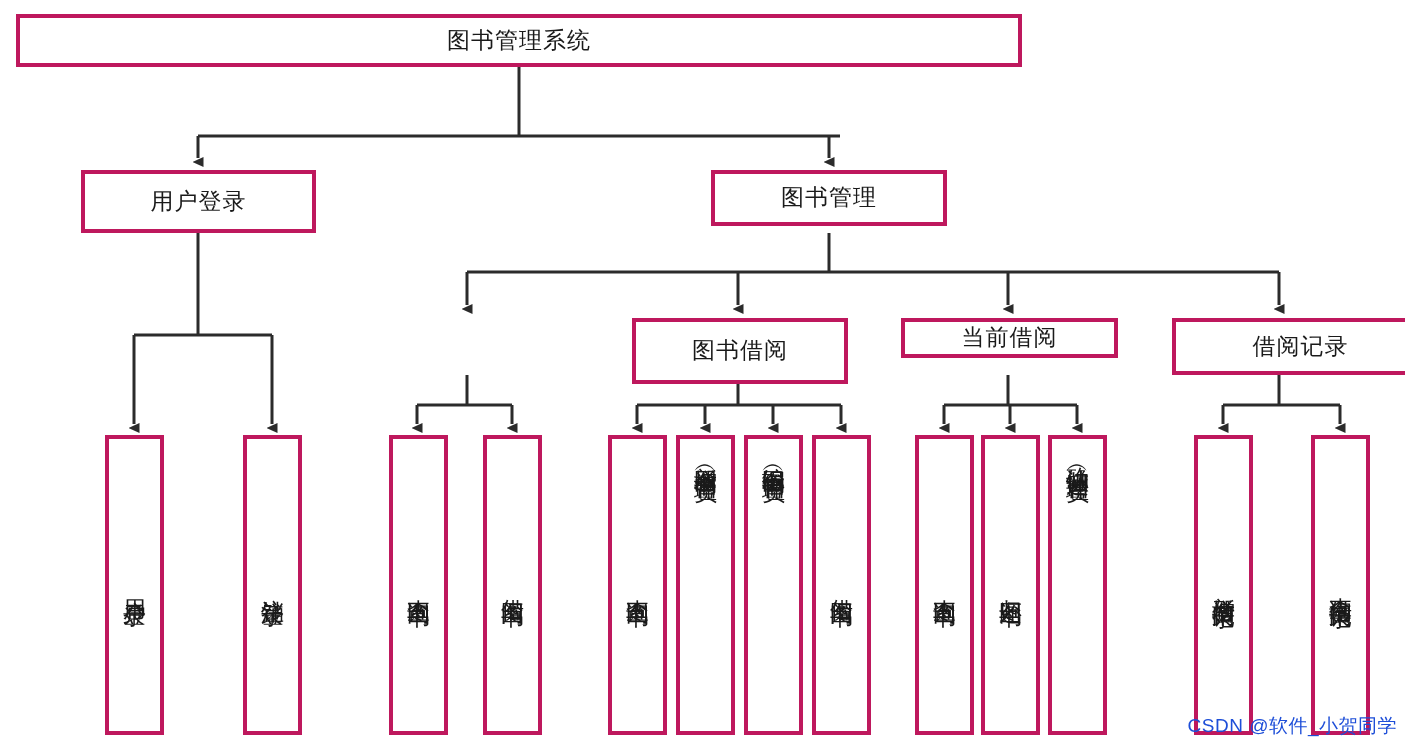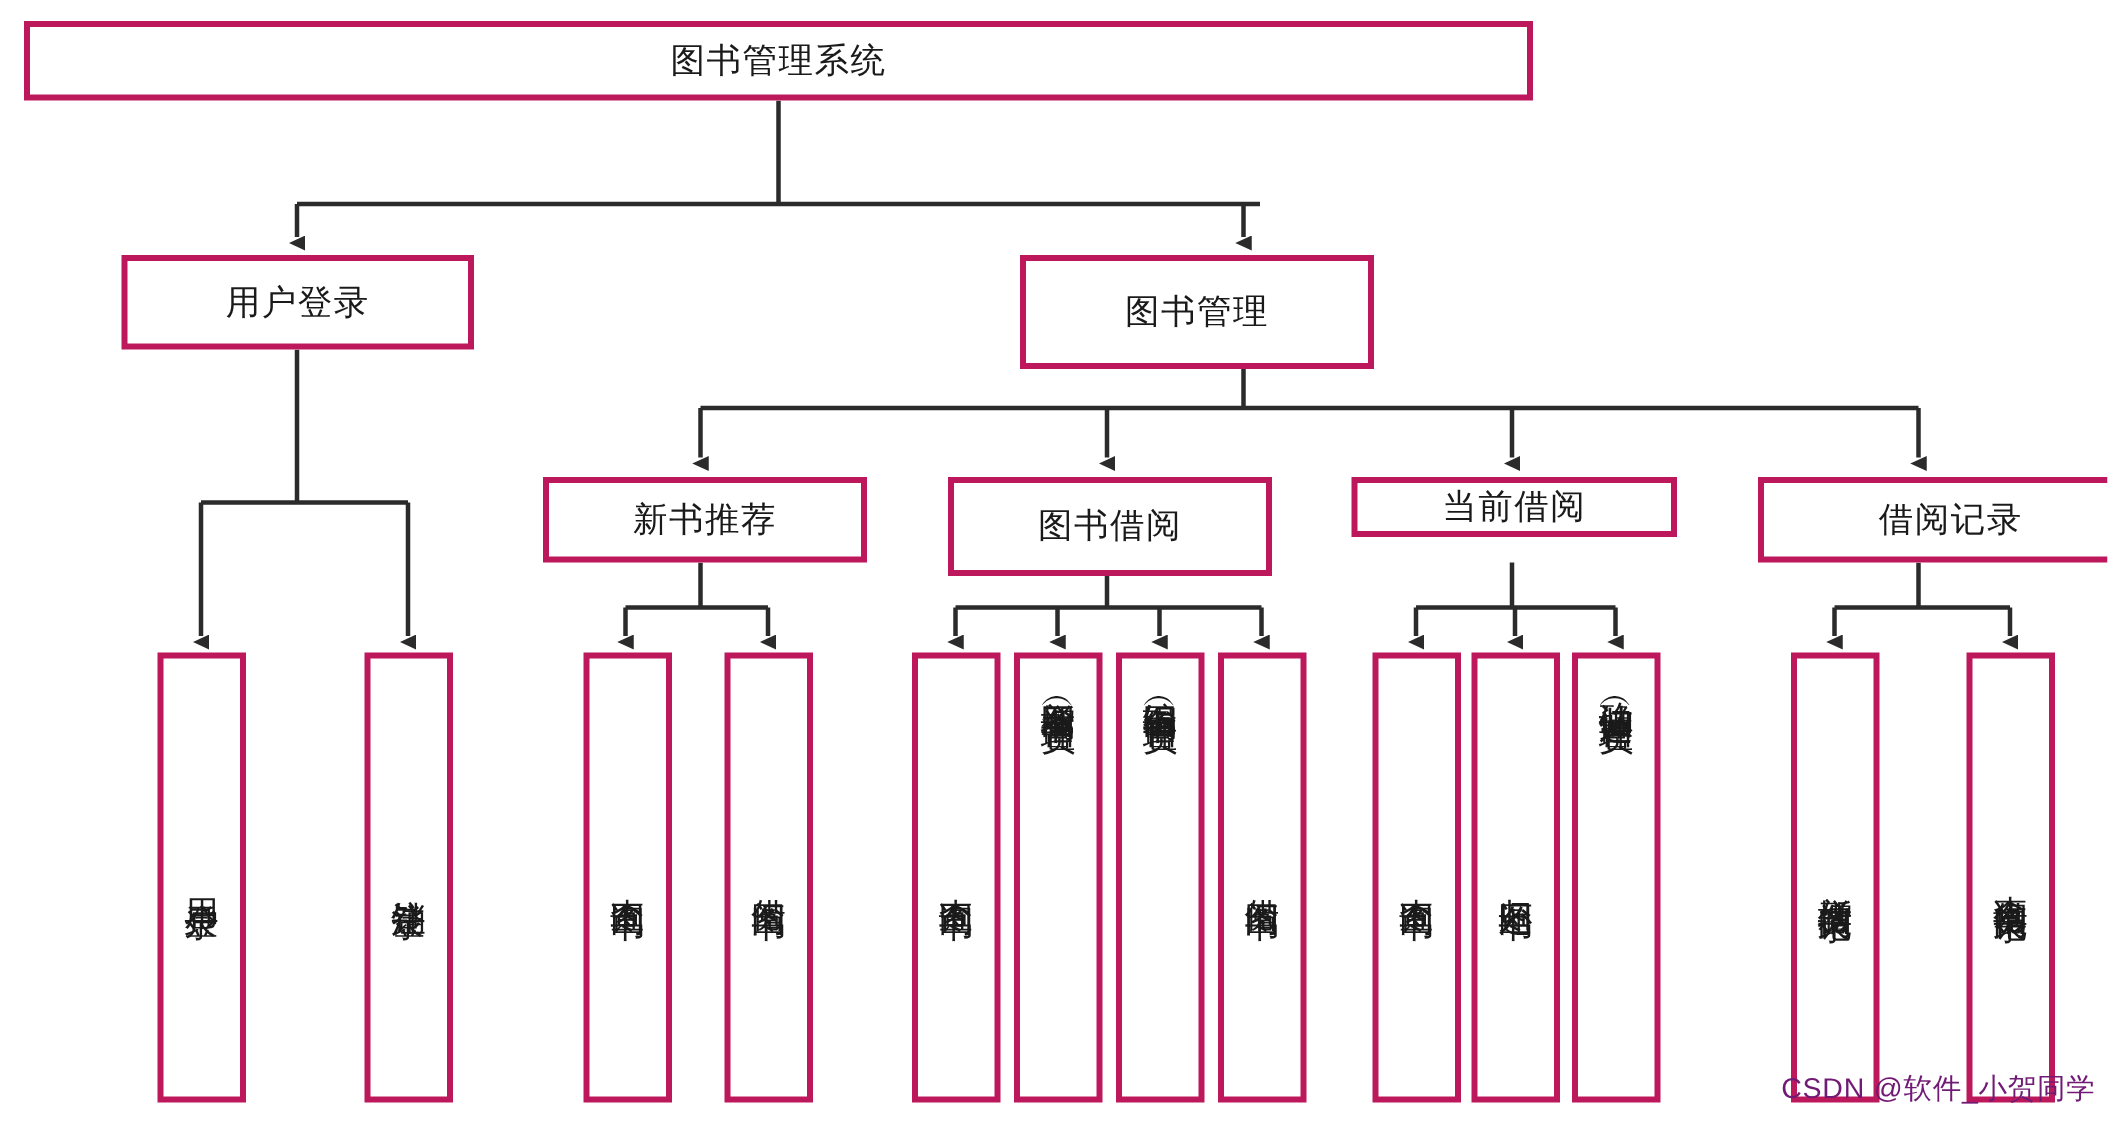--- a/index.html
+++ b/index.html
@@ -59,21 +59,21 @@
   }
   .node.vert.mid {
     align-items: center;
     padding: 0;
   }
   #watermark {
     position: absolute;
     right: 8px;
     bottom: 8px;
     font-size: 19px;
-    color: #701a75;
+    color: #1d4ed8;
     letter-spacing: 0.5px;
     z-index: 5;
     white-space: nowrap;
   }
 </style>
 </head>
 <body>
 
 <div id="canvas">
 
@@ -127,27 +127,24 @@
     </g>
   </svg>
 
   <div class="node horiz" style="left:16px; top:14px; width:1006px; height:53px;">
     <span>图书管理系统</span>
   </div>
 
   <div class="node horiz" style="left:81px; top:170px; width:235px; height:63px;">
     <span>用户登录</span>
   </div>
-  <div class="node horiz" style="left:680px; top:170px; width:236px; height:76px;">
+  <div class="node horiz" style="left:711px; top:170px; width:236px; height:56px;">
     <span>图书管理</span>
   </div>
 
-  <div class="node horiz" style="left:362px; top:318px; width:216px; height:57px;">
-    <span>新书推荐</span>
-  </div>
   <div class="node horiz" style="left:632px; top:318px; width:216px; height:66px;">
     <span>图书借阅</span>
   </div>
   <div class="node horiz" style="left:901px; top:318px; width:217px; height:40px;">
     <span>当前借阅</span>
   </div>
   <div class="node horiz" style="left:1172px; top:318px; width:257px; height:57px;">
     <span>借阅记录</span>
   </div>
 

